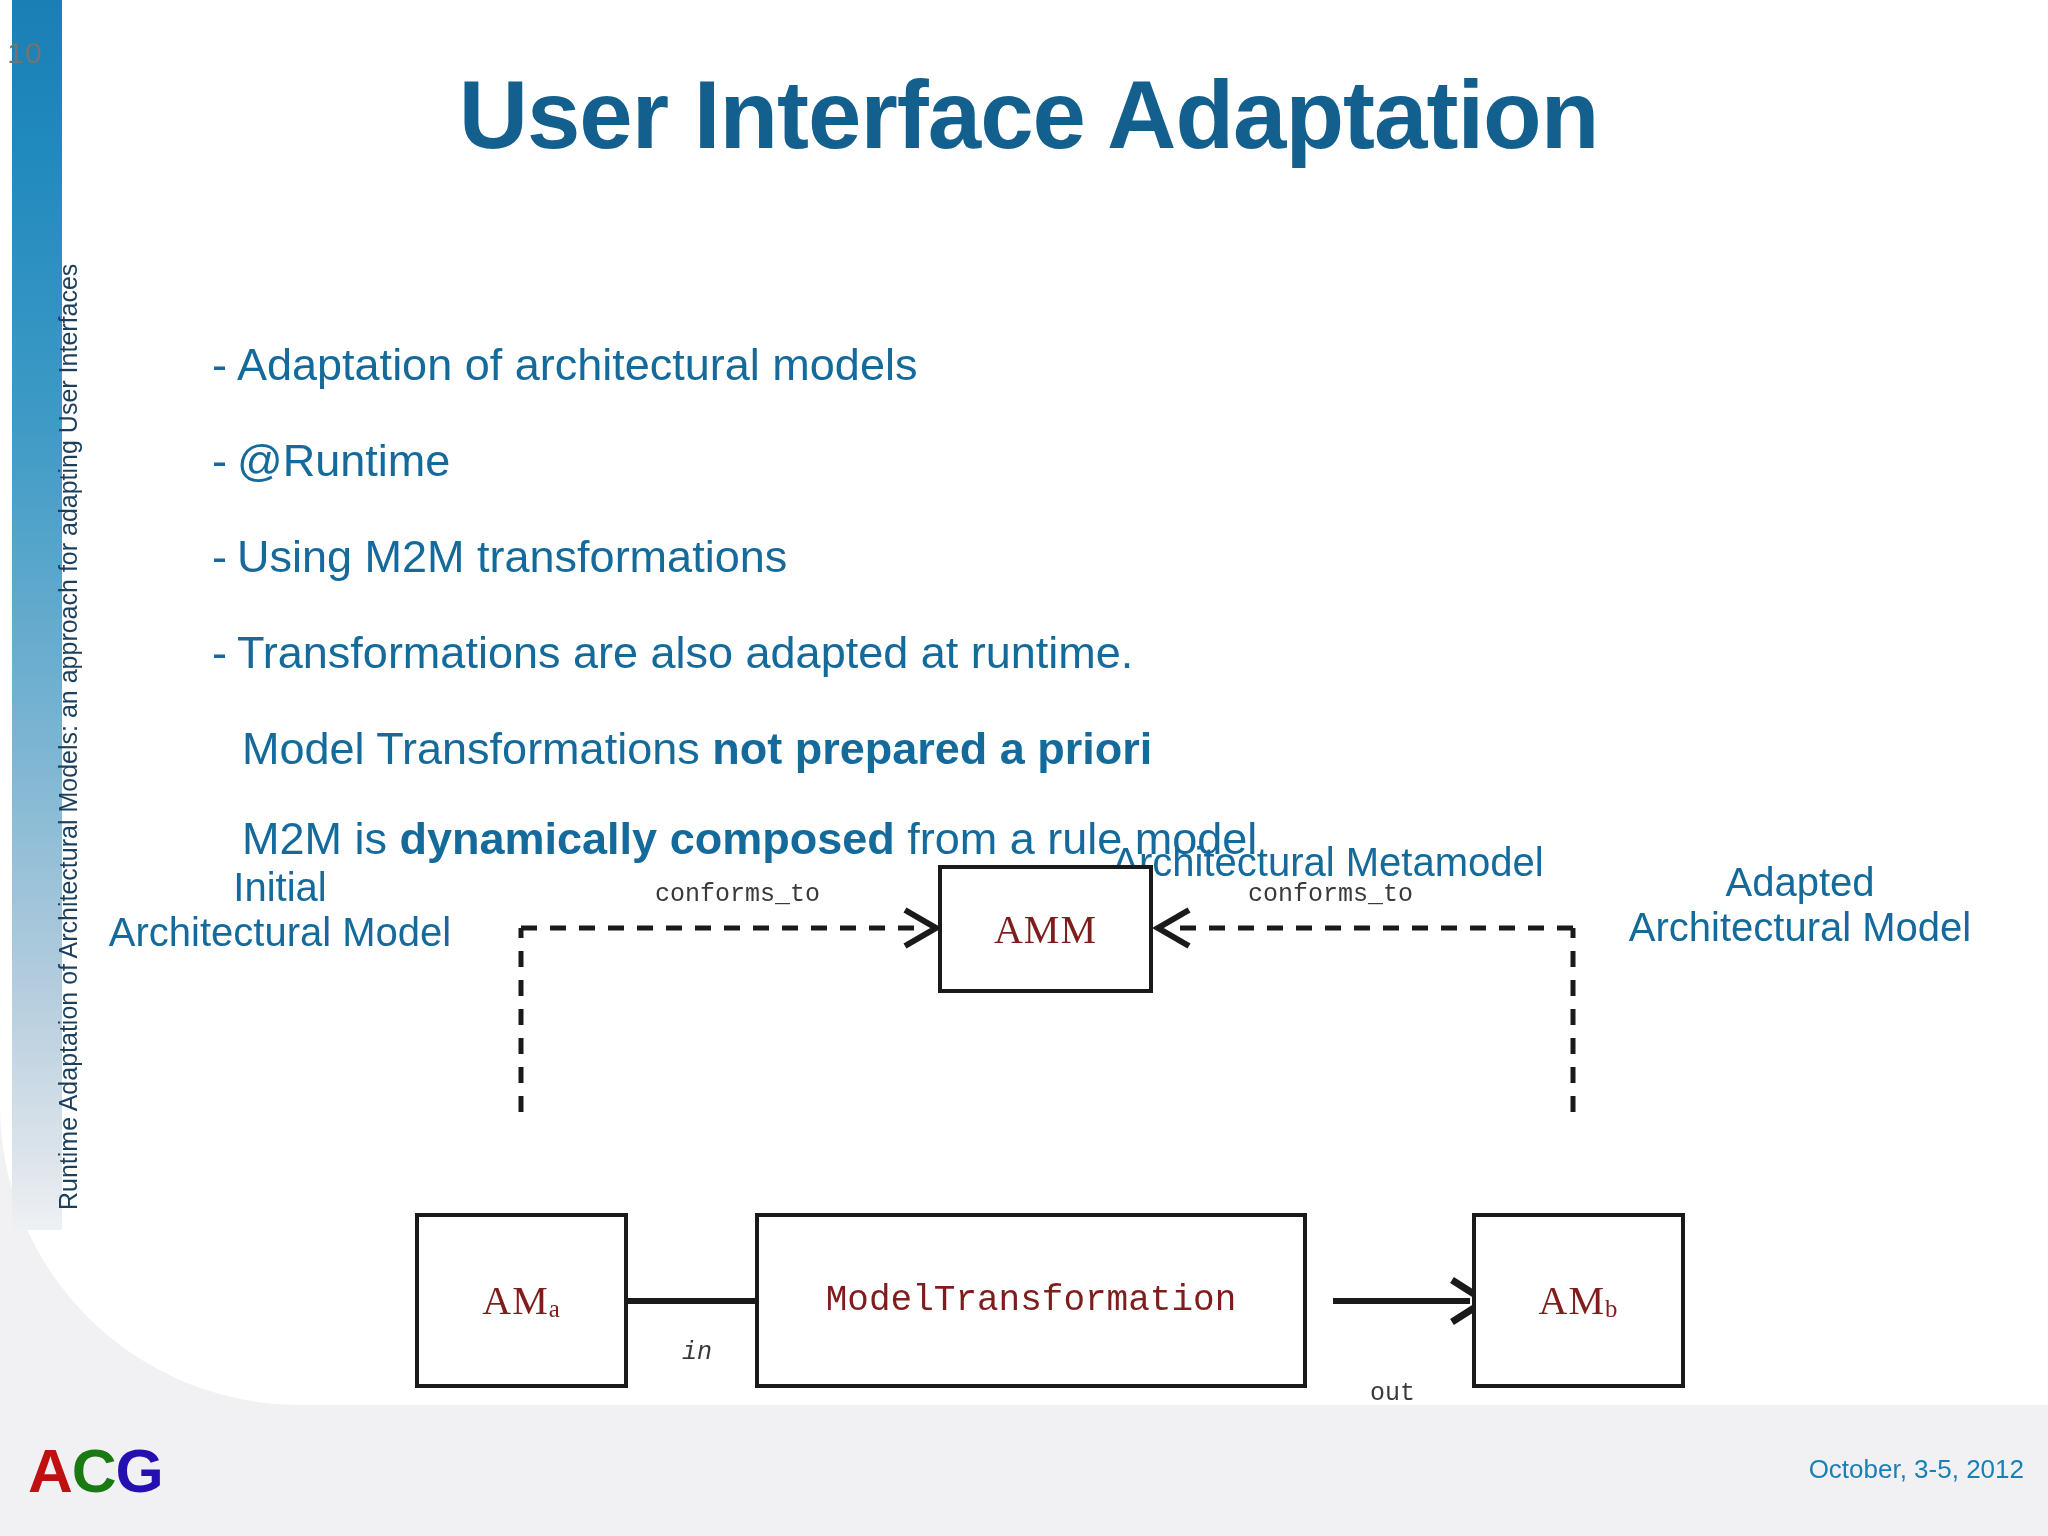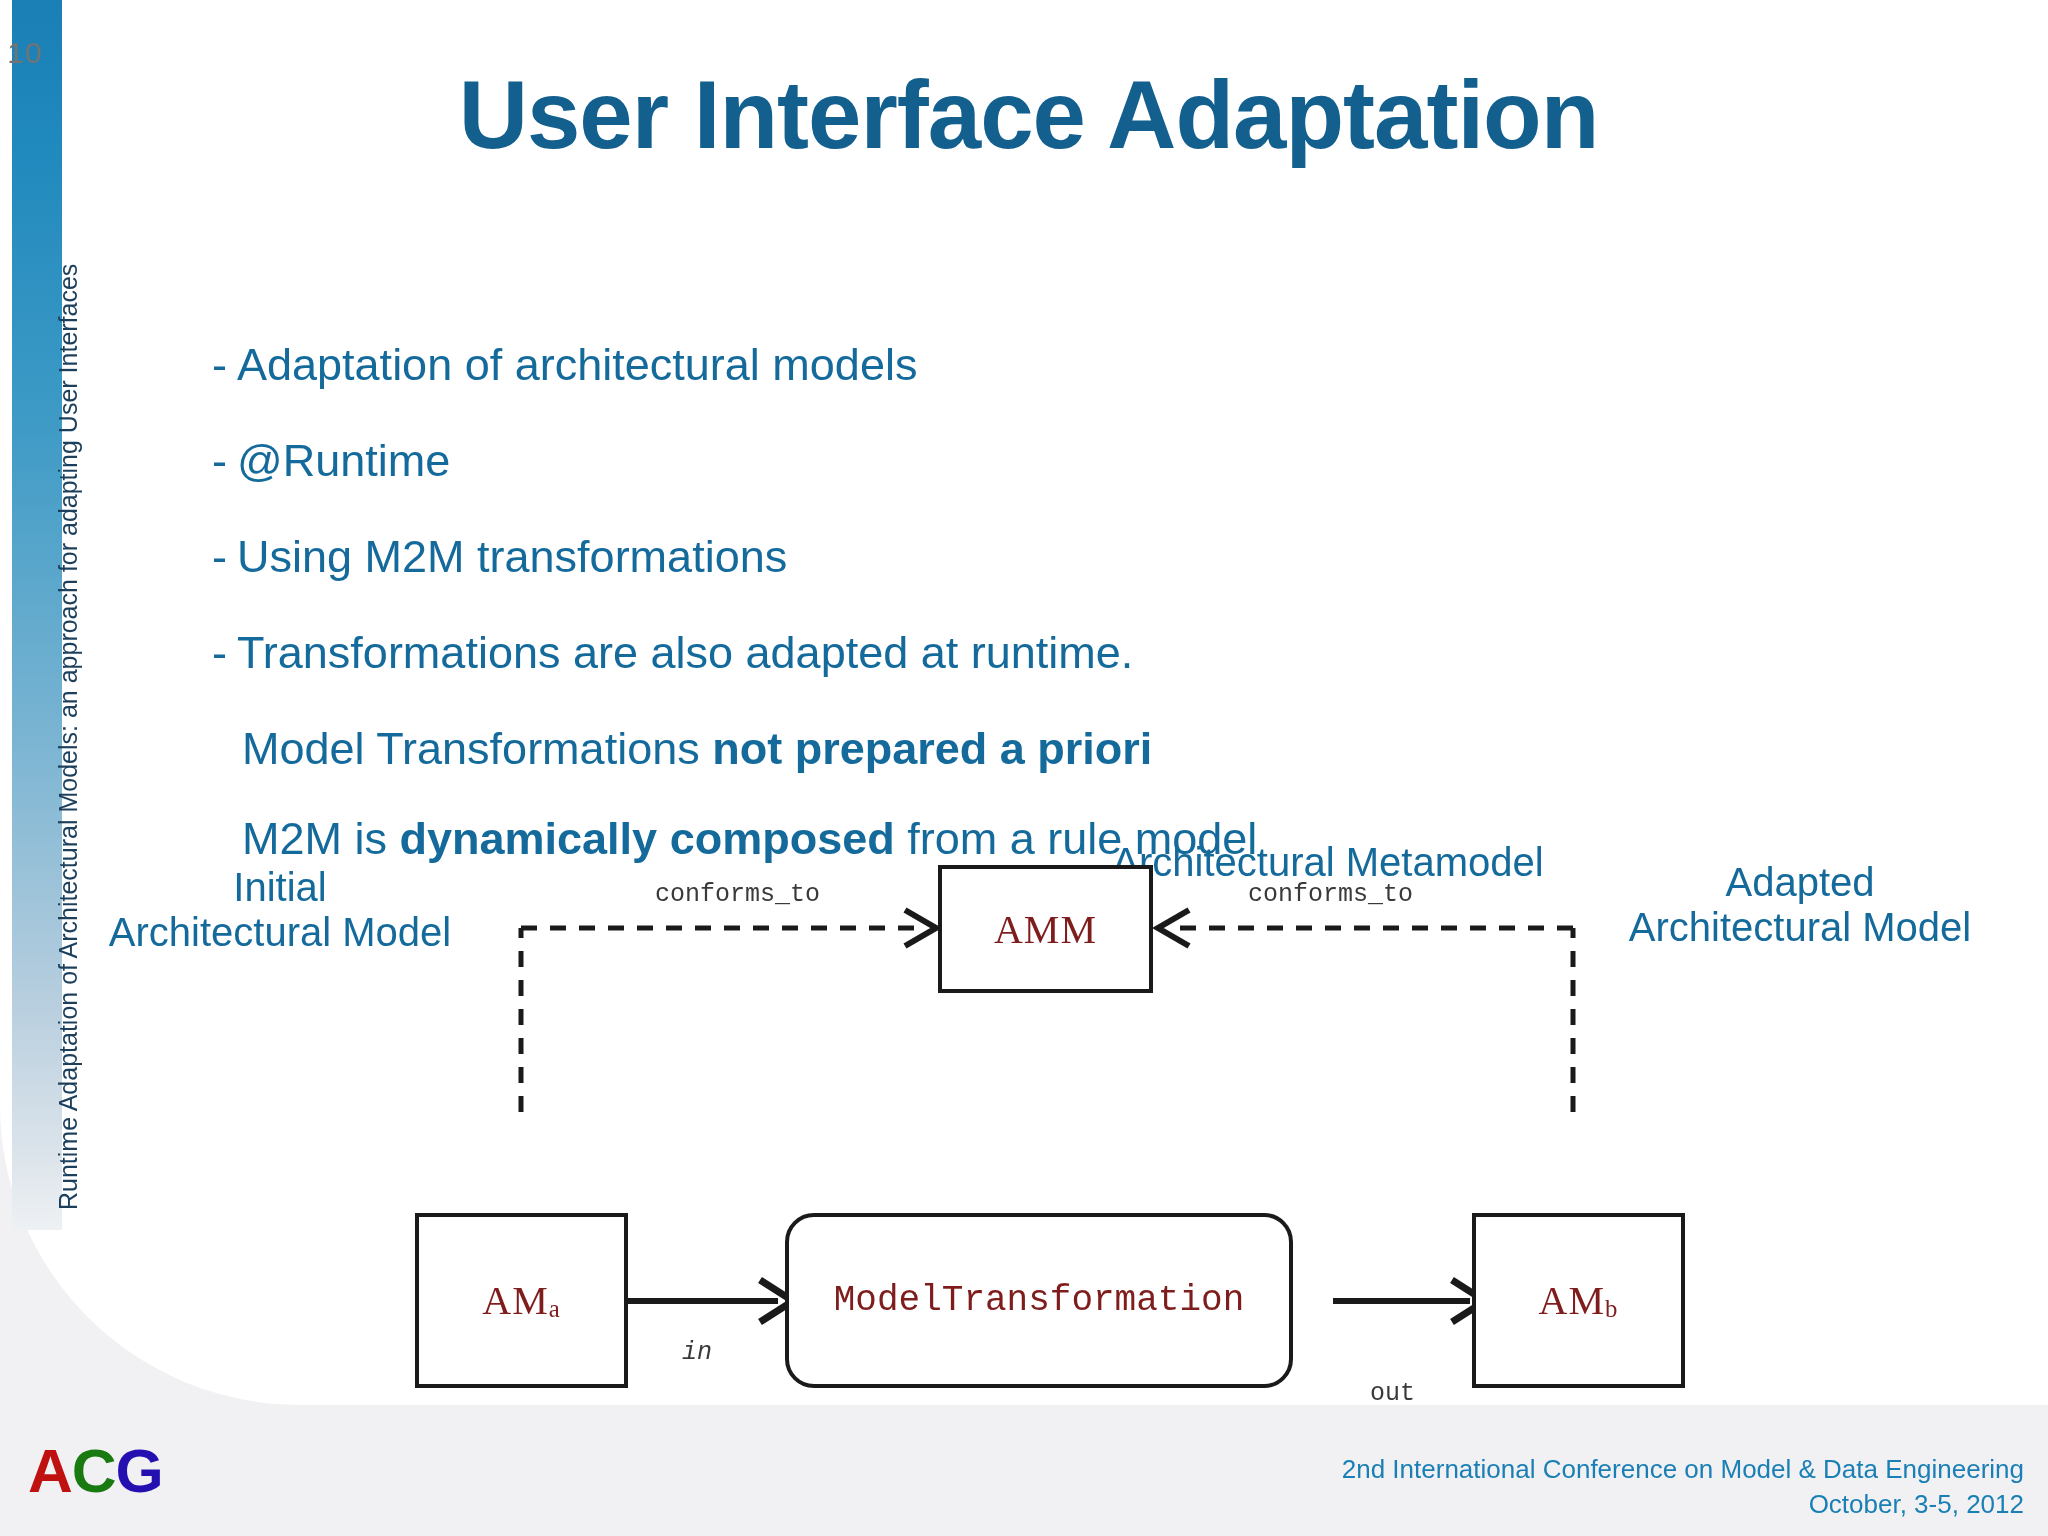--- a/index.html
+++ b/index.html
@@ -243,33 +243,32 @@
     <div class="dia-label" style="left:1590px; top:-30px; width:420px;">
       <div>Adapted</div>
       <div>Architectural Model</div>
     </div>
 
     <div class="dia-box" style="left:415px; top:323px; width:213px; height:175px;">
       <span>AM</span>
         <sub>a</sub>
     </div>
 
-    <div class="dia-box mono" style="left:785px; top:323px; width:508px; height:175px;border-radius:29px;">ModelTransformation</div>
+    <div class="dia-box mono" style="left:755px; top:323px; width:552px; height:175px;">ModelTransformation</div>
 
     <div class="dia-box" style="left:1472px; top:323px; width:213px; height:175px;">
       <span>AM</span>
         <sub>b</sub>
     </div>
 
     <div class="edge-label" style="left:682px; top:448px;font-style:italic;">in</div>
     <div class="edge-label" style="left:1370px; top:448px;margin-top:41px;">out</div>
   </div>
 
   <div class="logo">
     <span class="a">A</span><span class="c">C</span><span class="g">G</span>
   </div>
 
   <div class="footer-conf">
-    <div>2nd International Conference on Model &amp; Data Engineering</div>
     <div>October, 3-5, 2012</div>
   </div>
 
 </div>
 
 </body></html>

